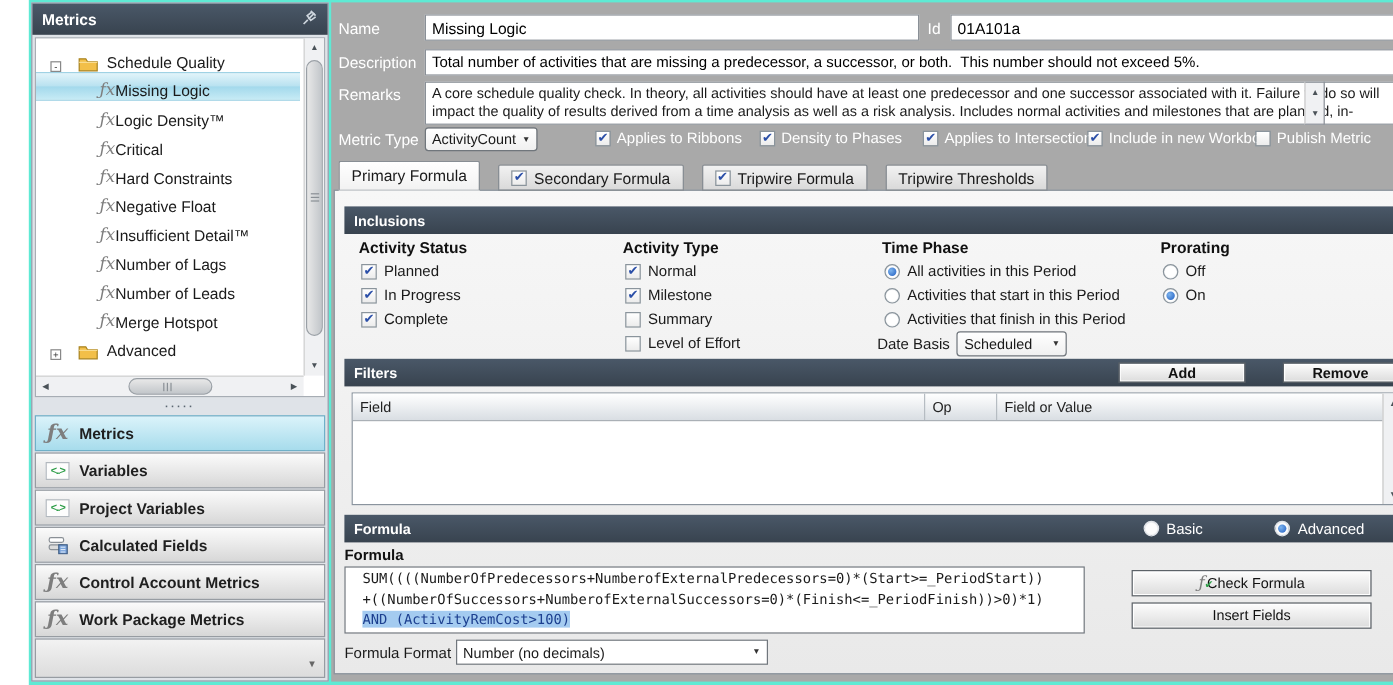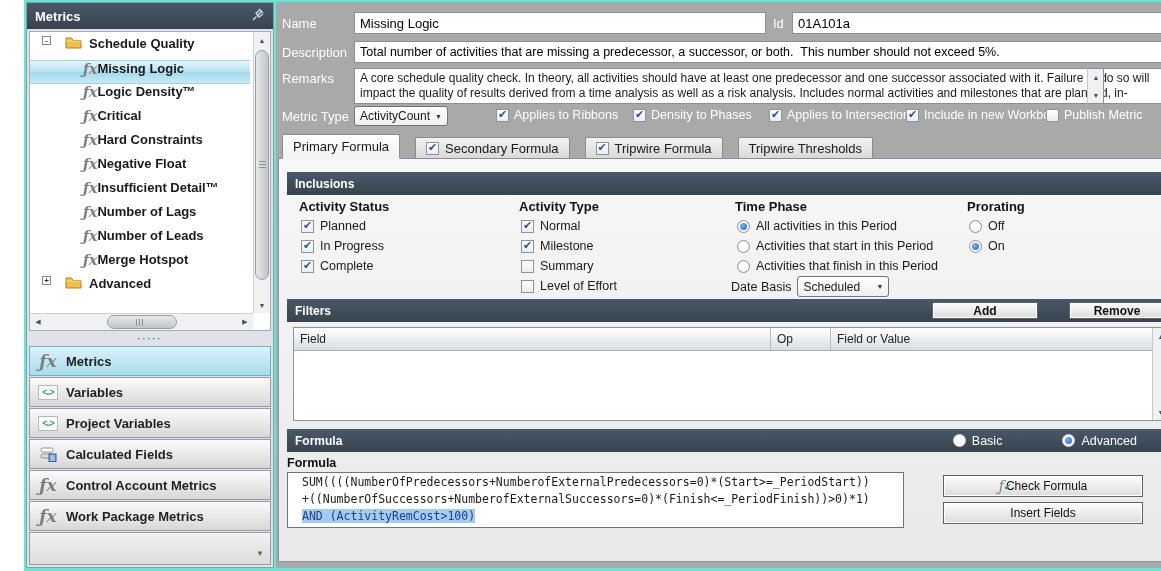--- a/index.html
+++ b/index.html
@@ -5,21 +5,21 @@
   * { margin:0; padding:0; box-sizing:border-box; }
   body { font-family:"Liberation Sans",sans-serif; }
   .win { position:relative; width:1161px; height:571px; background:#5eead4; overflow:hidden; font-size:13px; color:#1a1a1a;margin-left:24px; }
 
   
   .sidebar { position:absolute; left:2px; top:2px; width:248px; height:566px; background:#dfe3e8; border:1px solid #8c9aa8; }
   .sb-header { height:26px; background:linear-gradient(#4a5868,#38434f); color:#fff; font-weight:bold; display:flex; align-items:center; padding:0 8px; }
   .sb-header .title { flex:1; }
   .tree { position:absolute; left:2px; top:28px; right:2px; height:300px; background:#fff; border:1px solid #a7adb4; }
   .tree-view { position:absolute; left:0; top:4px; right:18px; bottom:18px; overflow:hidden; }
-  .trow { height:24px; display:flex; align-items:flex-start; cursor:default;font-weight:bold; }
+  .trow { height:24px; display:flex; align-items:flex-end; cursor:default; }
   .exp { width:9px; height:9px; border:1px solid #888; background:#fff; font-size:8px; line-height:7px; text-align:center; color:#333; margin-left:12px; flex:none; }
   .exp.minus::before { content:"-"; } .exp.plus::before { content:"+"; }
   .folder-ic { margin-left:14px; display:flex; flex:none; }
   .trow.folder .tlabel { margin-left:7px; }
   .trow.item { padding-left:53px; }
   .trow.item.sel { background:linear-gradient(#e2f4fa,#b9e2f0 48%,#a3d9ec 52%,#c7ebf5); border-top:1px solid #9fd2e4; border-bottom:1px solid #9fd2e4; margin-right:2px; }
   .fx-ic { font-family:"DejaVu Serif",serif; font-style:italic; color:#7e7e7e; font-size:14px; flex:none; }
   .fx-ic::before { content:"ƒx"; }
   .vscroll { position:absolute; top:0; right:0; width:17px; bottom:17px; background:#f0f1f3; border-left:1px solid #d0d0d0; }
   .hscroll { position:absolute; left:0; right:17px; bottom:0; height:17px; background:#f0f1f3; border-top:1px solid #d0d0d0; display:flex; align-items:center; }
@@ -385,15 +385,22 @@
       <div class="btn" style="position:absolute; left:664px; top:316px; width:200px; height:22px;">
         <span class="fxcheck">
             <span class="tick"></span>
           </span>
         <span>Check Formula</span>
       </div>
       <div class="btn" style="position:absolute; left:664px; top:343px; width:200px; height:22px;">
           <span>Insert Fields</span>
         </div>
 
+      <div class="optrow" style="left:8px; top:374px; font-size:12.5px; gap:4px;">
+        <span>Formula Format</span>
+        <span class="combo" style="position:relative; width:260px; height:21px; border-radius:0; background:#fff;">
+            <span class="ctext">Number (no decimals)</span>
+            <span class="dd"></span>
+          </span>
+      </div>
     </div>
   </div>
 </div>
 
 </body></html>

